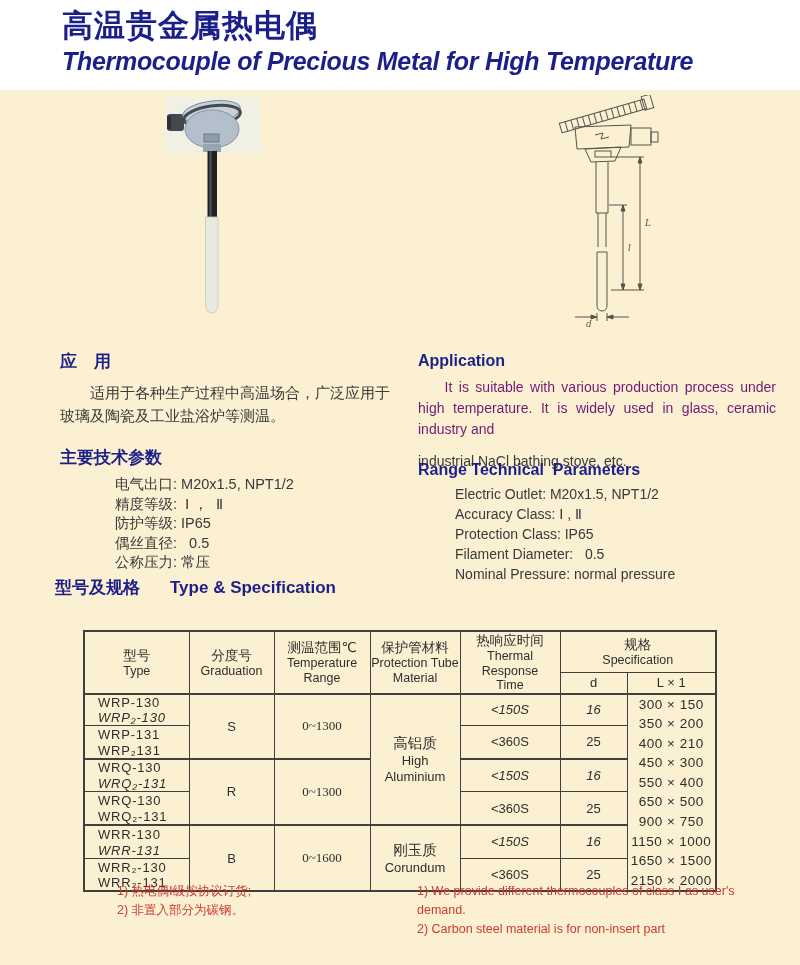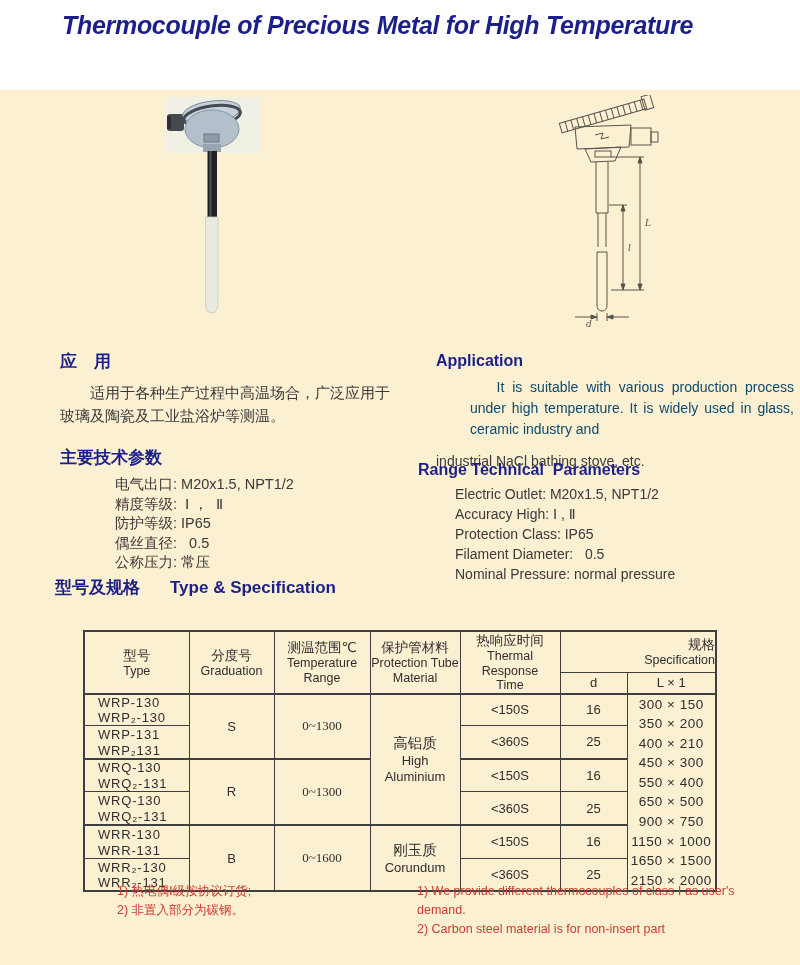--- a/index.html
+++ b/index.html
@@ -15,44 +15,44 @@
   .top-band{position:absolute;left:0;top:0;width:800px;height:90px;background:#ffffff;}
   .title-block{position:absolute;left:62px;top:8px;}
   .title-zh{font-size:31px;font-weight:800;color:var(--navy);letter-spacing:1px;line-height:36px;}
   .title-en{font-size:25px;font-weight:700;font-style:italic;color:var(--navy);line-height:30px;margin-top:2px;letter-spacing:-0.3px;}
 
   .sec-head{font-size:17px;font-weight:700;color:var(--navy);}
   .sec-head-en{font-size:16px;font-weight:700;color:var(--navy);white-space:pre;}
 
   .app-zh{position:absolute;left:60px;top:350px;width:342px;}
   .app-zh-body{margin-top:8px;font-size:15px;color:#3a3a3a;line-height:23px;text-indent:2em;}
-  .app-en{position:absolute;left:436px;top:352px;width:358px;}
-  .app-en-body1{margin-top:7px;font-size:14px;color:#0c4a6e;line-height:21px;text-indent:1.9em;text-align:justify;margin-left:34px;}
+  .app-en{position:absolute;left:418px;top:352px;width:358px;}
+  .app-en-body1{margin-top:7px;font-size:14px;color:#701a75;line-height:21px;text-indent:1.9em;text-align:justify;}
   .app-en-body2{margin-top:11px;font-size:14px;color:#3a3a3a;line-height:21px;}
 
   .params-zh{position:absolute;left:60px;top:446px;width:345px;}
   .params-zh .param-item{font-size:14.5px;color:#3a3a3a;line-height:19.6px;white-space:pre;padding-left:55px;}
   .params-zh .list{margin-top:6px;}
   .params-en{position:absolute;left:418px;top:461px;width:360px;}
   .params-en .param-item{font-size:14px;color:#3a3a3a;line-height:20px;white-space:pre;padding-left:37px;}
   .params-en .list{margin-top:5px;}
 
   .spec-heading{position:absolute;left:55px;top:576px;}
   .spec-heading .zh{font-size:17px;font-weight:700;color:var(--navy);}
   .spec-heading .en{font-size:17px;font-weight:700;color:var(--navy);margin-left:30px;}
 
   .spec-table{position:absolute;left:83px;top:630px;border-collapse:collapse;table-layout:fixed;width:632px;border:2px solid var(--line);}
   .spec-table th,.spec-table td{border-left:1px solid var(--line);border-right:1px solid var(--line);padding:0;color:var(--ink);text-align:center;vertical-align:middle;}
   .spec-table thead th{border-bottom:2px solid var(--line);font-weight:400;}
-  .spec-table thead th.spec-span{border-bottom:1px solid var(--line);height:32px;text-align:right;}
+  .spec-table thead th.spec-span{border-bottom:1px solid var(--line);height:32px;}
   .spec-table thead th.subhead{height:17px;font-size:13px;border-bottom:2px solid var(--line);}
   .h-zh{font-size:13.5px;line-height:17px;}
   .h-en{font-size:12.5px;line-height:14.5px;}
   .spec-table tbody td{border-top:none;border-bottom:none;font-size:13px;height:16px;}
-  .spec-table td.bb1{border-bottom:1px solid var(--line);}
+  .spec-table td.bb1{border-bottom:1px solid var(--line);font-style:italic;}
   .spec-table td.bb2{border-bottom:2px solid var(--line);}
   .t-type{text-align:left !important;padding-left:13px !important;letter-spacing:0.8px;font-size:13px;}
   .t-grad{font-size:14px;}
   .t-temp{font-size:13.5px;font-family:Liberation Serif, serif;}
   .p-zh{font-size:14.5px;line-height:20px;}
   .p-en{font-size:13px;line-height:16px;}
   .spec-cell div{font-size:13.5px;line-height:19.6px;letter-spacing:0.5px;}
 
   .notes-zh{position:absolute;left:117px;top:882px;width:295px;}
   .notes-en{position:absolute;left:417px;top:882px;width:348px;}
@@ -61,20 +61,21 @@
   .photo{position:absolute;left:165px;top:97px;}
   .drawing{position:absolute;left:545px;top:95px;}
 </style>
 </head>
 <body>
 
 <div class="page">
 
   <div class="top-band">
     <div class="title-block">
+      <div class="title-zh">高温贵金属热电偶</div>
       <div class="title-en">Thermocouple of Precious Metal for High Temperature</div>
     </div>
   </div>
 
   <svg class="photo" width="95" height="222" viewBox="0 0 95 222">
     <rect x="0" y="0" width="95" height="56" fill="#eef0e8" opacity="0.85"></rect>
     <g>
       <rect x="2" y="17" width="17" height="17" rx="3" fill="#44494f"></rect>
       <rect x="2" y="19" width="4" height="13" fill="#2d3136"></rect>
       <g transform="rotate(-8 47 18)">
@@ -147,21 +148,21 @@
       <div class="param-item">防护等级: IP65</div>
       <div class="param-item">偶丝直径:   0.5</div>
       <div class="param-item">公称压力: 常压</div>
     </div>
   </div>
 
   <div class="params-en">
     <div class="sec-head-en">Range Technical  Parameters</div>
     <div class="list">
       <div class="param-item">Electric Outlet: M20x1.5, NPT1/2</div>
-      <div class="param-item">Accuracy High: Ⅰ , Ⅱ</div>
+      <div class="param-item">Accuracy Class: Ⅰ , Ⅱ</div>
       <div class="param-item">Protection Class: IP65</div>
       <div class="param-item">Filament Diameter:   0.5</div>
       <div class="param-item">Nominal Pressure: normal pressure</div>
     </div>
   </div>
 
   <div class="spec-heading">
     <span class="zh">型号及规格</span><span class="en">Type &amp; Specification</span>
   </div>
 

